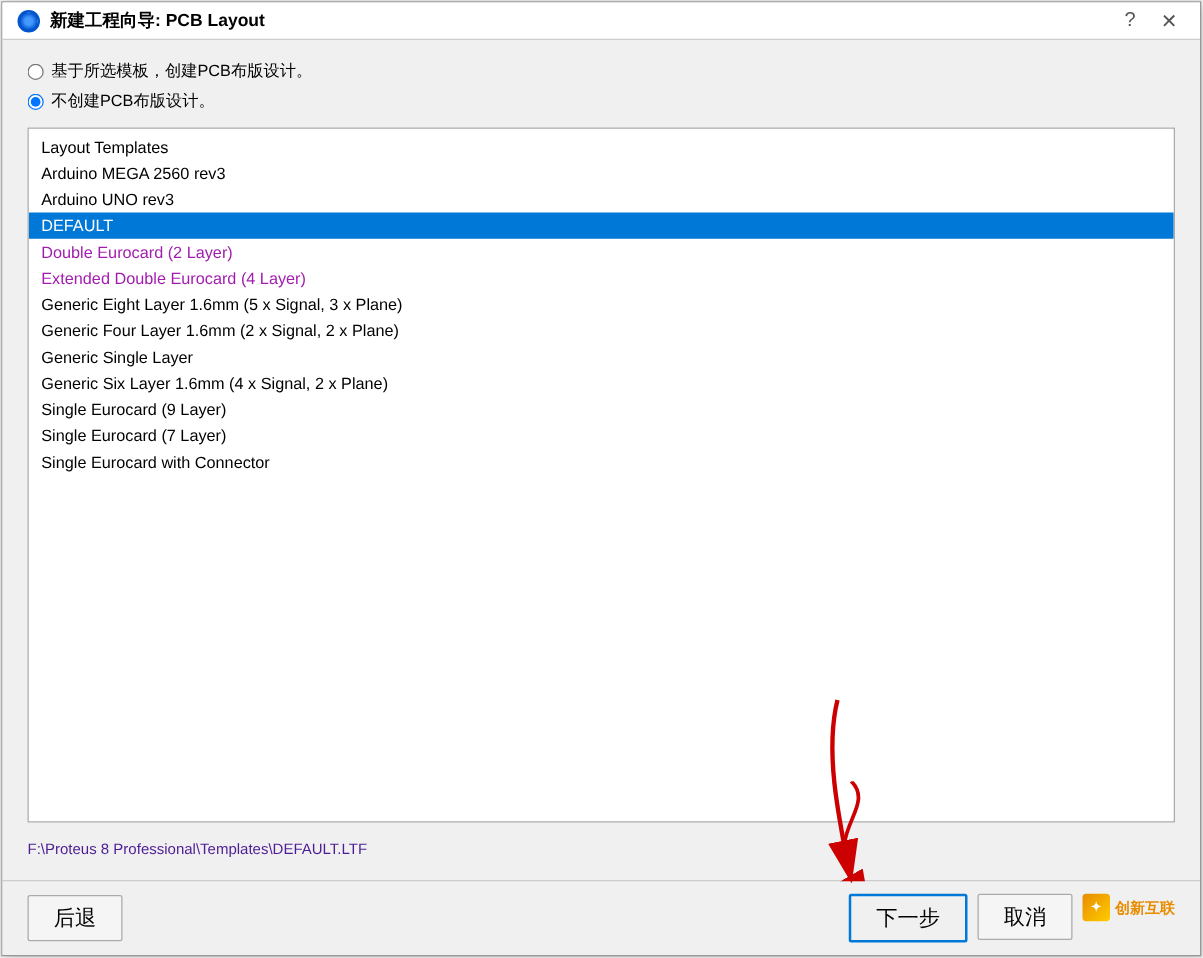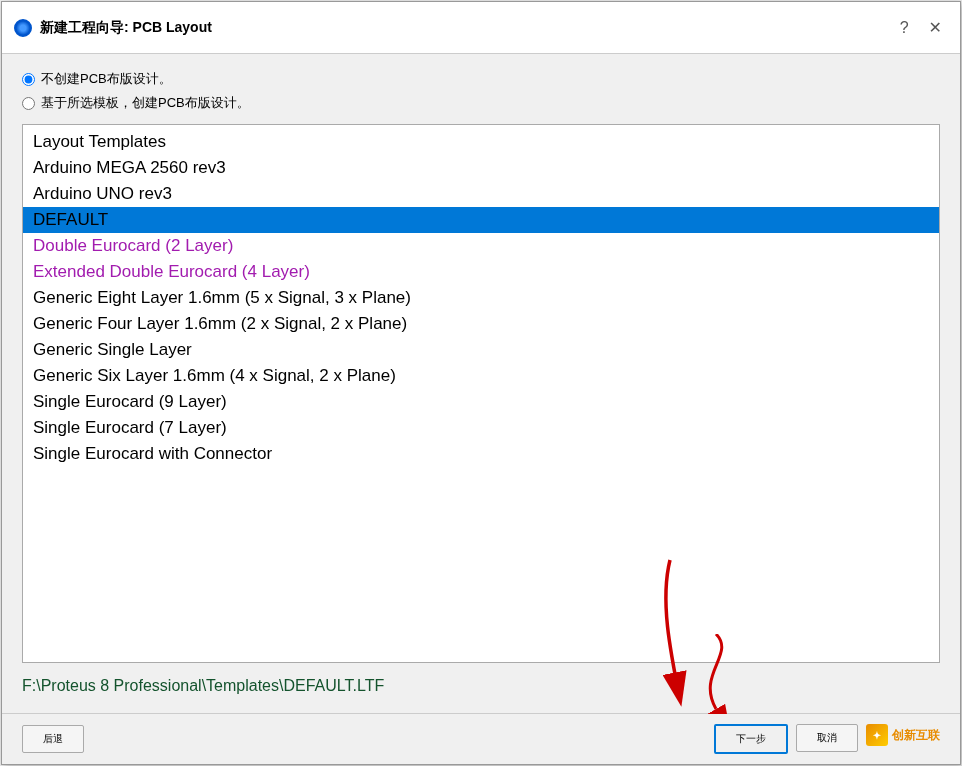--- a/index.html
+++ b/index.html
@@ -33,21 +33,21 @@
     }
 
     
     .title-bar {
       background: #fff;
       border-bottom: 1px solid #ccc;
       padding: 8px 12px;
       display: flex;
       align-items: center;
       justify-content: space-between;
-      height: 52px;
+      height: 30px;
     }
 
     .title-bar-left {
       display: flex;
       align-items: center;
       gap: 8px;
     }
 
     .title-icon {
       width: 18px;
@@ -118,38 +118,38 @@
       border: 1px solid #aaa;
       background: #fff;
       overflow-y: auto;
       padding: 4px 0;
     }
 
     .list-item {
       padding: 3px 10px;
       cursor: pointer;
       color: #000;
-      font-size: 17px;
+      font-size: 13px;
       white-space: nowrap;
     }
 
     .list-item.header {
       font-weight: normal;
       color: #000;
       cursor: default;
     }
 
     .list-item.blue { color: #a21caf; }
     .list-item.selected { background: #0078d7; color: #fff; }
-    .list-item.selected.blue { color: #000000; }
+    .list-item.selected.blue { color: #ffffff; }
 
     
     .path-text {
-      font-size: 16px;
-      color: #14532d;
+      font-size: 12px;
+      color: #4c1d95;
       padding: 2px 0;
     }
 
     
     .bottom-bar {
       display: flex;
       align-items: center;
       justify-content: space-between;
       padding: 10px 20px;
       background: #f0f0f0;
@@ -157,21 +157,21 @@
     }
 
     .bottom-right {
       display: flex;
       gap: 8px;
       align-items: flex-start;
     }
 
     .btn {
       padding: 6px 20px;
-      font-size: 10px;
+      font-size: 17px;
       font-family: Liberation Serif, serif;
       border: 1px solid #aaa;
       background: #f5f5f5;
       cursor: pointer;
       border-radius: 2px;
       color: #000;
     }
 
     .btn-primary {
       background: #f0f0f0;
@@ -230,26 +230,26 @@
       <div class="title-bar-right">
         <button class="title-btn">?</button>
         <button class="title-btn">✕</button>
       </div>
     </div>
 
     <div class="content">
 
       <div class="radio-group">
         <label class="radio-option">
+          <input type="radio" name="pcb-option" style="">
+          <span class="radio-label">基于所选模板，创建PCB布版设计。</span>
+        </label>
+        <label class="radio-option">
           <input type="radio" name="pcb-option" checked="" style="">
           <span class="radio-label">不创建PCB布版设计。</span>
-        </label>
-        <label class="radio-option">
-          <input type="radio" name="pcb-option" style="">
-          <span class="radio-label">基于所选模板，创建PCB布版设计。</span>
         </label>
       </div>
 
       <div class="list-container" id="template-list">
       <div class="list-item header">Layout Templates</div>
           <div class="list-item">Arduino MEGA 2560 rev3</div>
           <div class="list-item">Arduino UNO rev3</div>
           <div class="list-item blue selected">DEFAULT</div>
           <div class="list-item blue">Double Eurocard (2 Layer)</div>
           <div class="list-item blue">Extended Double Eurocard (4 Layer)</div>

